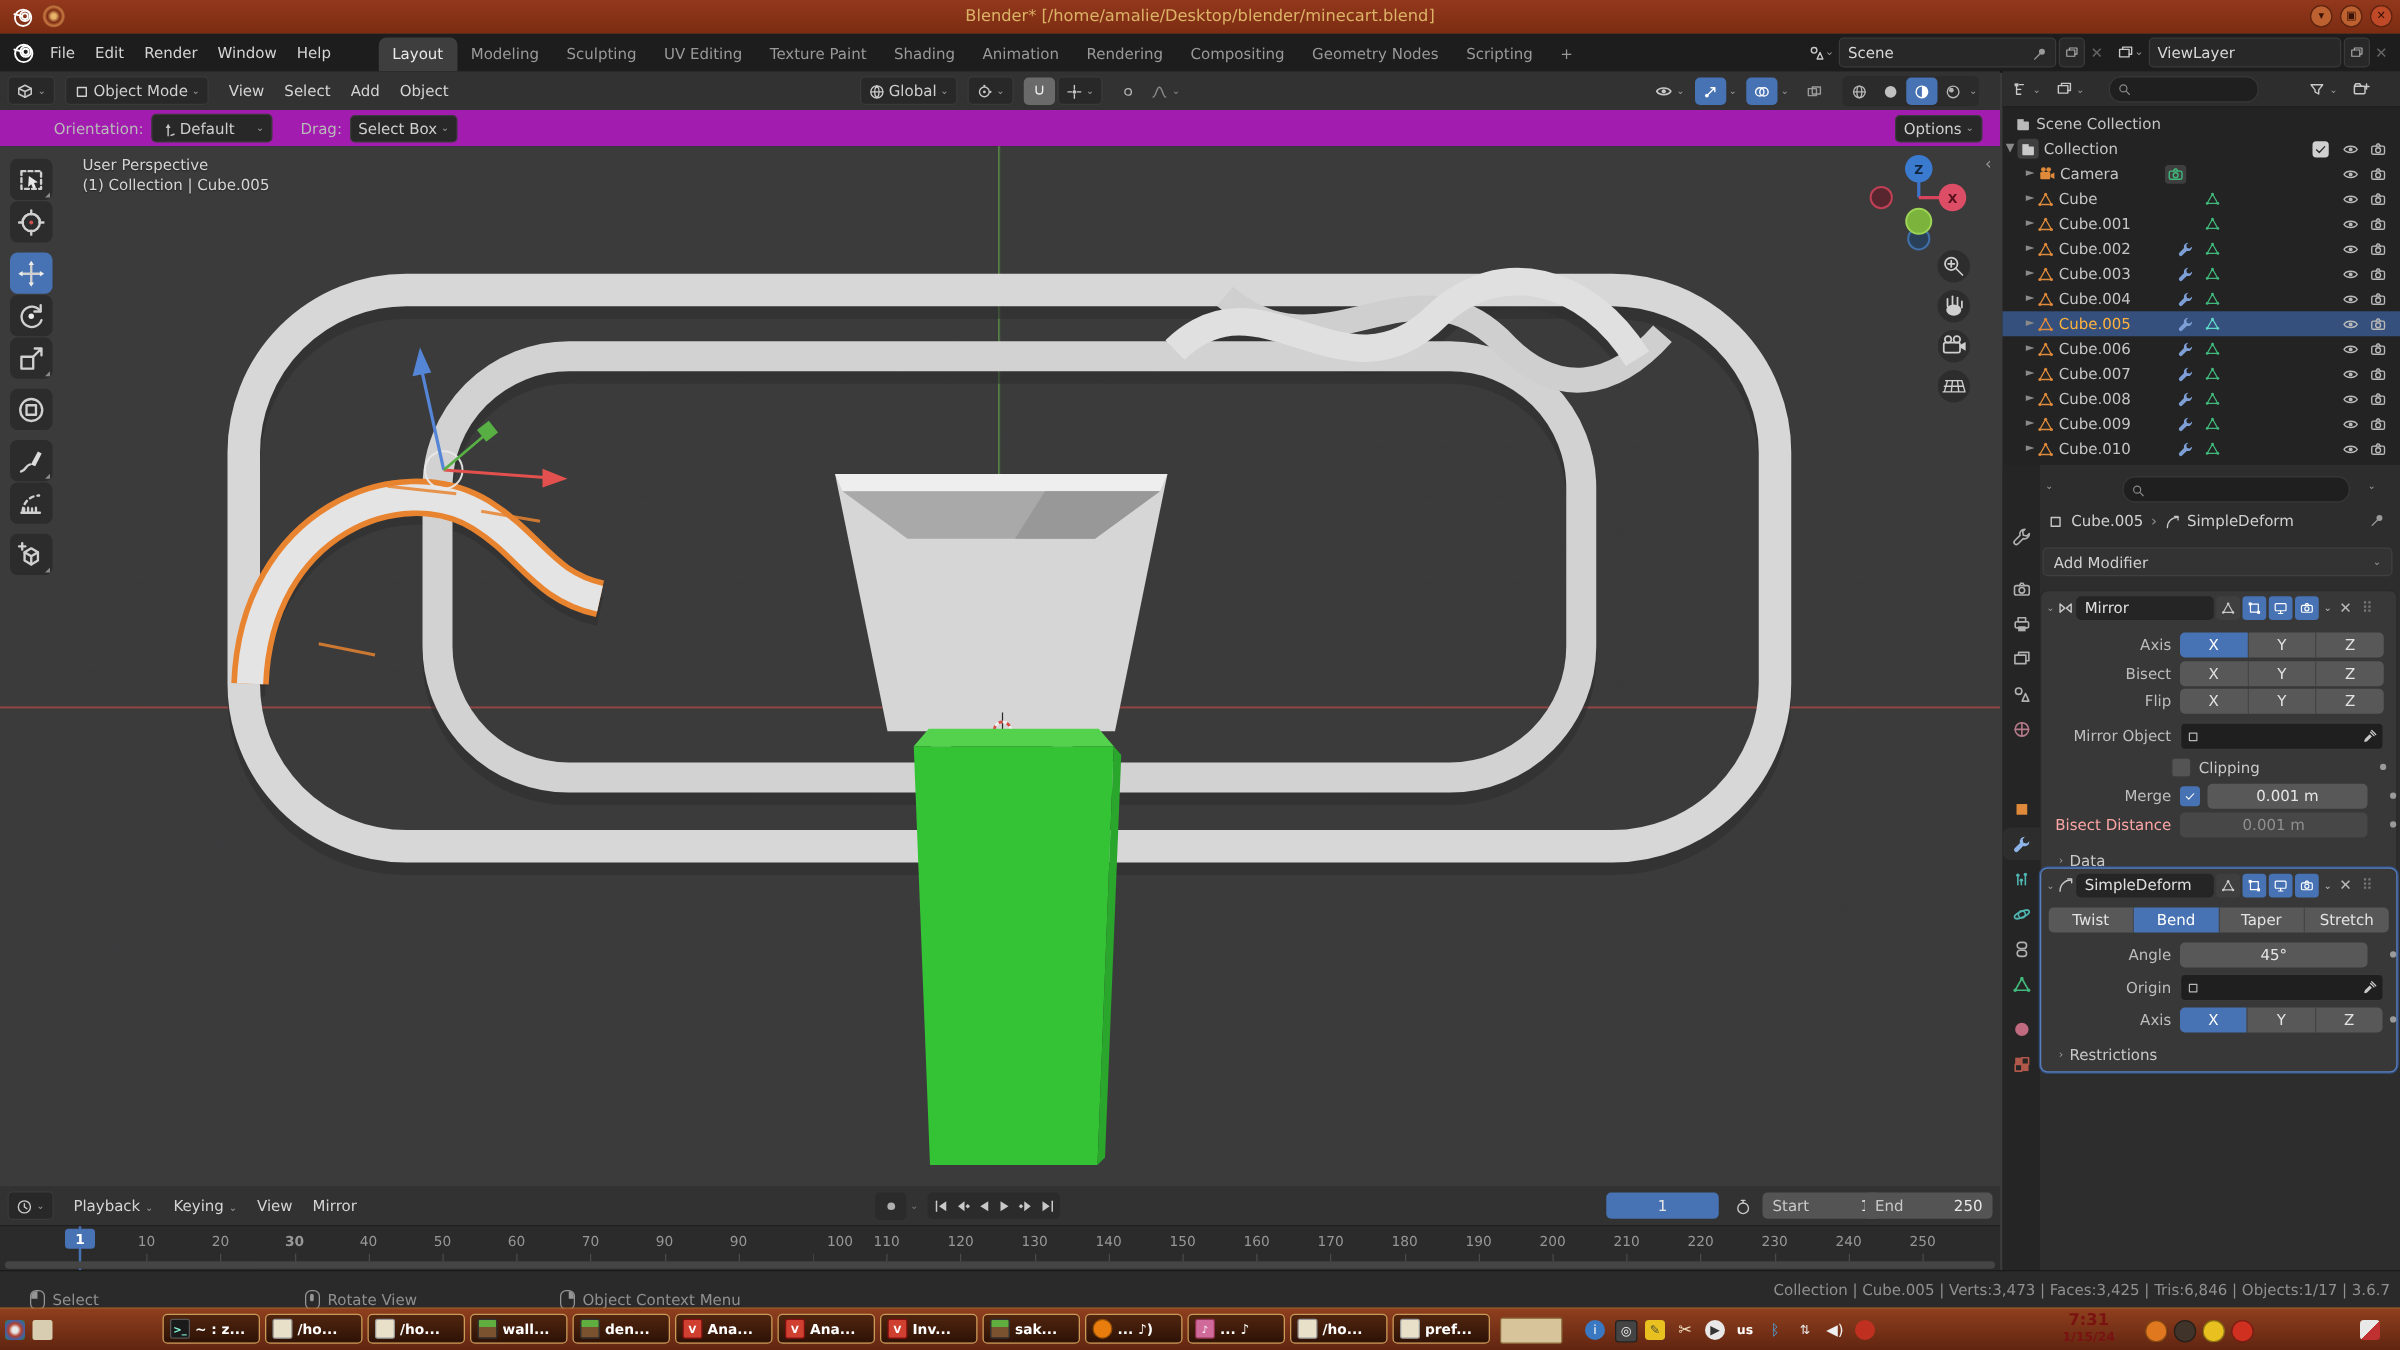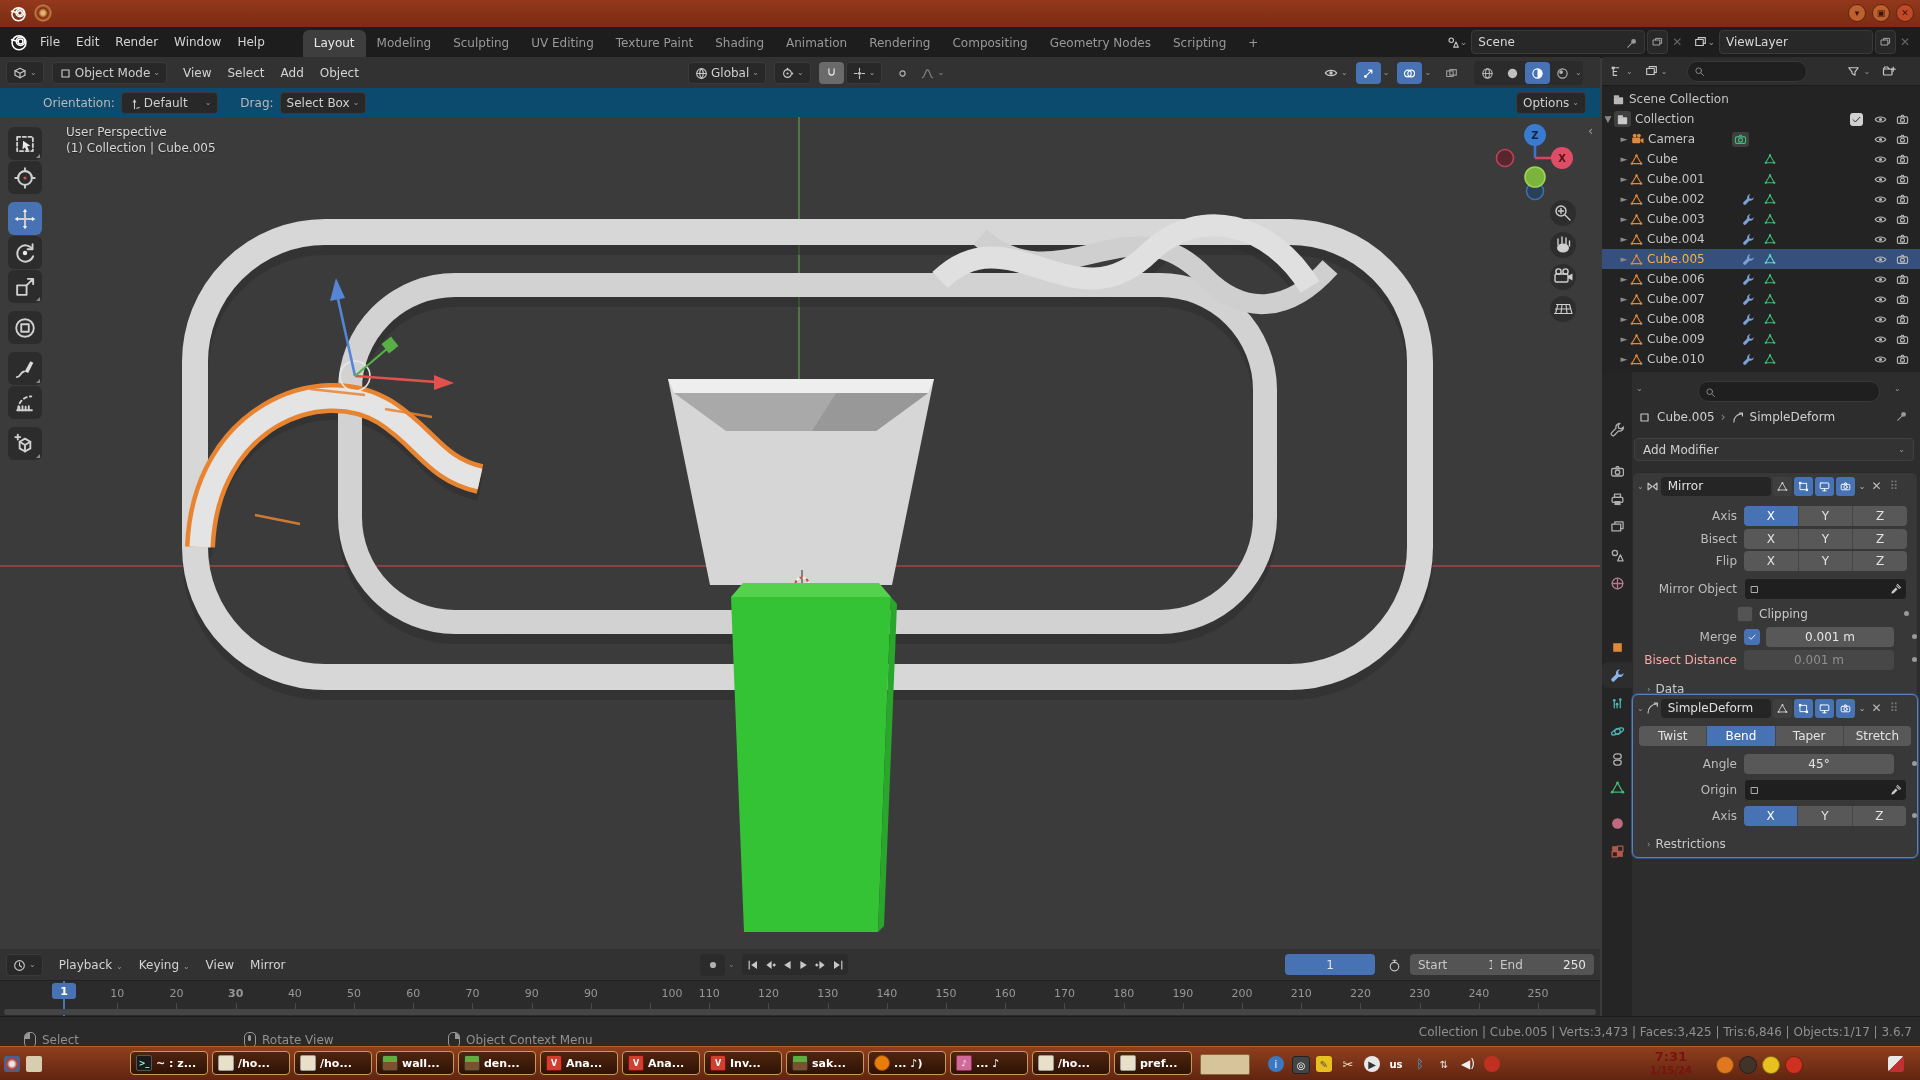--- a/index.html
+++ b/index.html
@@ -18,21 +18,21 @@
   #topbar{left:0;top:27px;width:1920px;height:30px;background:#1d1d1d;display:flex;align-items:center;border-bottom:1px solid #151515}
   .menu{padding:4px 8px;color:#d4d4d4;border-radius:4px}
   #tabs{display:flex;margin-left:30px;height:30px;align-items:flex-end}
   .tab{padding:6px 11px 7px;color:#999;font-size:12px;border-radius:6px 6px 0 0;white-space:nowrap}
   .tab.active{background:#3e3e3e;color:#e8e8e8}
   .idsel{display:flex;align-items:center;background:#1d1d1d;margin-left:8px}
   .idfield{display:flex;align-items:center;background:#282828;border:1px solid #3a3a3a;border-radius:4px;height:22px;padding:0 6px;color:#d8d8d8}
   
   .edhdr{background:#323232;border-bottom:1px solid #232323;display:flex;align-items:center}
   #vp-header{left:0;top:57px;width:1600px;height:31px}
-  #toolsettings{left:0;top:88px;width:1600px;height:29px;background:#0c4a6e;border-bottom:1px solid #262626;display:flex;align-items:center}
+  #toolsettings{left:0;top:88px;width:1600px;height:29px;background:#a21caf;border-bottom:1px solid #262626;display:flex;align-items:center}
   .hbtn{display:flex;align-items:center;gap:3px;padding:3px 6px;border-radius:4px;color:#cfcfcf}
   .hbtn.dd{background:#282828;border:1px solid #3a3a3a}
   .togl{width:25px;height:22px;border-radius:4px;display:flex;align-items:center;justify-content:center;color:#c8c8c8}
   .togl.on{background:#4772b3;color:#fff}
   .lblm{color:#b9b9b9;margin-right:6px}
   .fld{background:#545454;border-radius:4px;height:21px;display:flex;align-items:center;justify-content:center;color:#e6e6e6}
   
   #outliner{left:1602px;top:57px;width:318px;height:315px;background:#232323}
   #outliner-hdr{height:28px;background:#2d2d2d;border-bottom:1px solid #1c1c1c;display:flex;align-items:center}
   .srch{background:#1f1f1f;border:1px solid #383838;border-radius:10px;height:19px;display:flex;align-items:center;color:#9a9a9a;padding:0 6px;gap:4px}
@@ -98,20 +98,21 @@
 <div id="root">
 
   <div id="titlebar" class="abs">
     <span class="abs" style="left:10px;top:5px"><svg class="i" width="17" height="17" viewBox="0 0 14 14" style="color:#fff">
           <circle cx="7" cy="7.6" r="5.4" fill="#ff9f3e" stroke="none"></circle>
           <circle cx="8.2" cy="6.4" r="3.3" fill="#fff" stroke="none"></circle>
           <circle cx="8.2" cy="6.6" r="1.9" fill="#23598c" stroke="none"></circle>
           <path d="M1.2 5.2 6 6.4" stroke="#ff9f3e" stroke-width="2.4"></path>
         </svg></span>
     <span class="abs" style="left:34px;top:4px;width:18px;height:18px;border-radius:50%;background:radial-gradient(#e8b46a 15%,#7a2a12 40%,#c87840 60%,#5e1f0c 80%)"></span>
+    <span id="title-text">Blender* [/home/amalie/Desktop/blender/minecart.blend]</span>
     <span class="winbtn abs" style="right:54px;top:4px;margin:0">▾</span>
     <span class="winbtn abs" style="right:30px;top:4px;margin:0">▣</span>
     <span class="winbtn abs" style="right:6px;top:4px;margin:0;background:#c04a28">✕</span>
   </div>
 
   <div id="topbar" class="abs">
     <span style="margin-left:10px" id="blenderLogo"><svg class="i" width="18" height="18" viewBox="0 0 14 14" style="color:#fff">
           <circle cx="7" cy="7.6" r="5.4" fill="#ff9f3e" stroke="none"></circle>
           <circle cx="8.2" cy="6.4" r="3.3" fill="#fff" stroke="none"></circle>
           <circle cx="8.2" cy="6.6" r="1.9" fill="#23598c" stroke="none"></circle>

